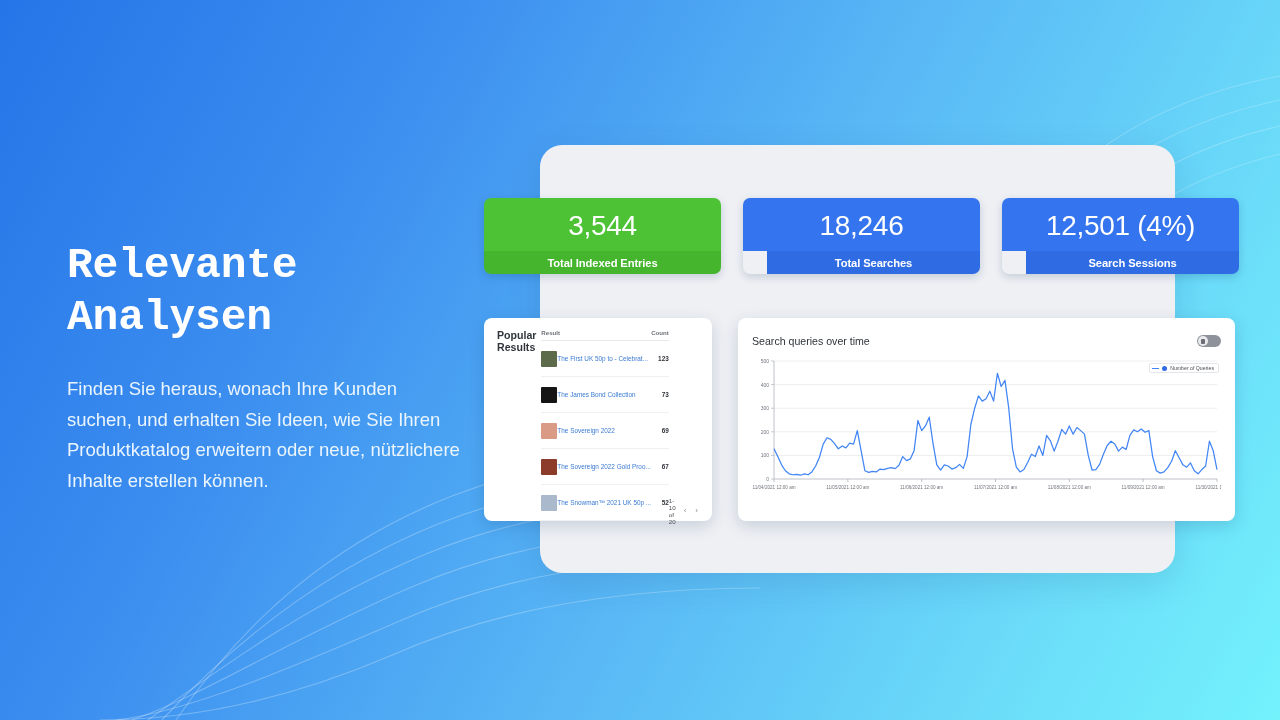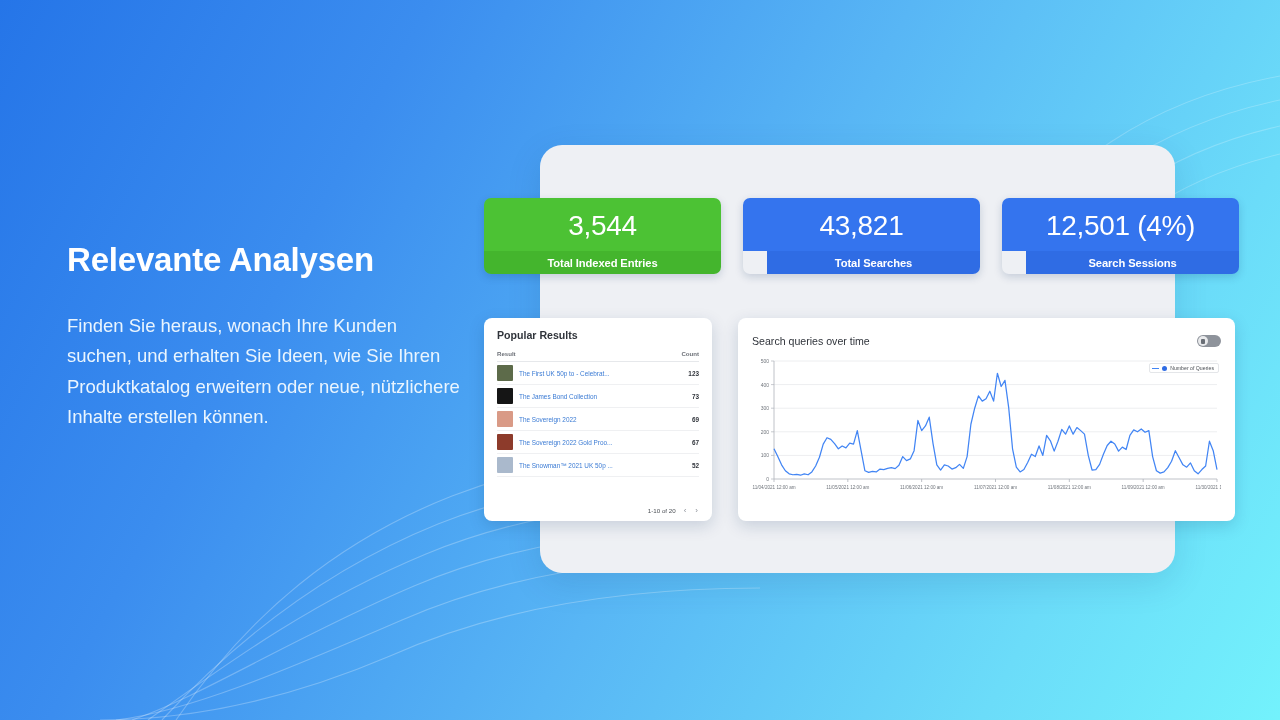--- a/index.html
+++ b/index.html
@@ -28,25 +28,26 @@
   #swoosh-top { right: 0; top: 40px; width: 560px; height: 330px; }
 
   
   #copy {
     position: absolute;
     left: 67px;
     top: 240px;
     width: 400px;
   }
   #headline {
-    font-size: 33px;
+    font-size: 43px;
     font-weight: bold;
     color: #ffffff;
     letter-spacing: -0.2px;
     line-height: 1.2;
+    font-family: Liberation Mono, monospace;
   }
   #subcopy {
     margin-top: 31px;
     font-size: 18.5px;
     line-height: 30.5px;
     color: #EAF5FE;
     font-weight: 400;
   }
 
   
@@ -110,21 +111,21 @@
     position: absolute;
     left: 484px;
     top: 318px;
     width: 228px;
     height: 203px;
     background: #ffffff;
     border-radius: 8px;
     box-shadow: 0 5px 16px rgba(10, 45, 95, 0.17);
     padding: 11px 13px 0 13px;
     display: flex;
-    flex-direction: column;
+    flex-direction: row;
   }
   #popular-title {
     font-size: 10.6px;
     font-weight: bold;
     color: #30343B;
     margin-bottom: 9px;
   }
   #results-table { width: 100%; border-collapse: collapse; }
   #results-table th {
     font-size: 6.1px;
@@ -272,21 +273,21 @@
   </div>
 
   <div id="app-panel"></div>
 
   <div id="stats-row">
     <div class="stat-card green">
       <div class="stat-value">3,544</div>
       <div class="stat-label">Total Indexed Entries</div>
     </div>
     <div class="stat-card blue">
-      <div class="stat-value">43,821</div>
+      <div class="stat-value">18,246</div>
       <div class="stat-label">Total Searches</div>
     </div>
     <div class="stat-card blue">
       <div class="stat-value">12,501 (4%)</div>
       <div class="stat-label">Search Sessions</div>
     </div>
   </div>
 
   <div id="popular-card">
     <div id="popular-title">Popular Results</div>

